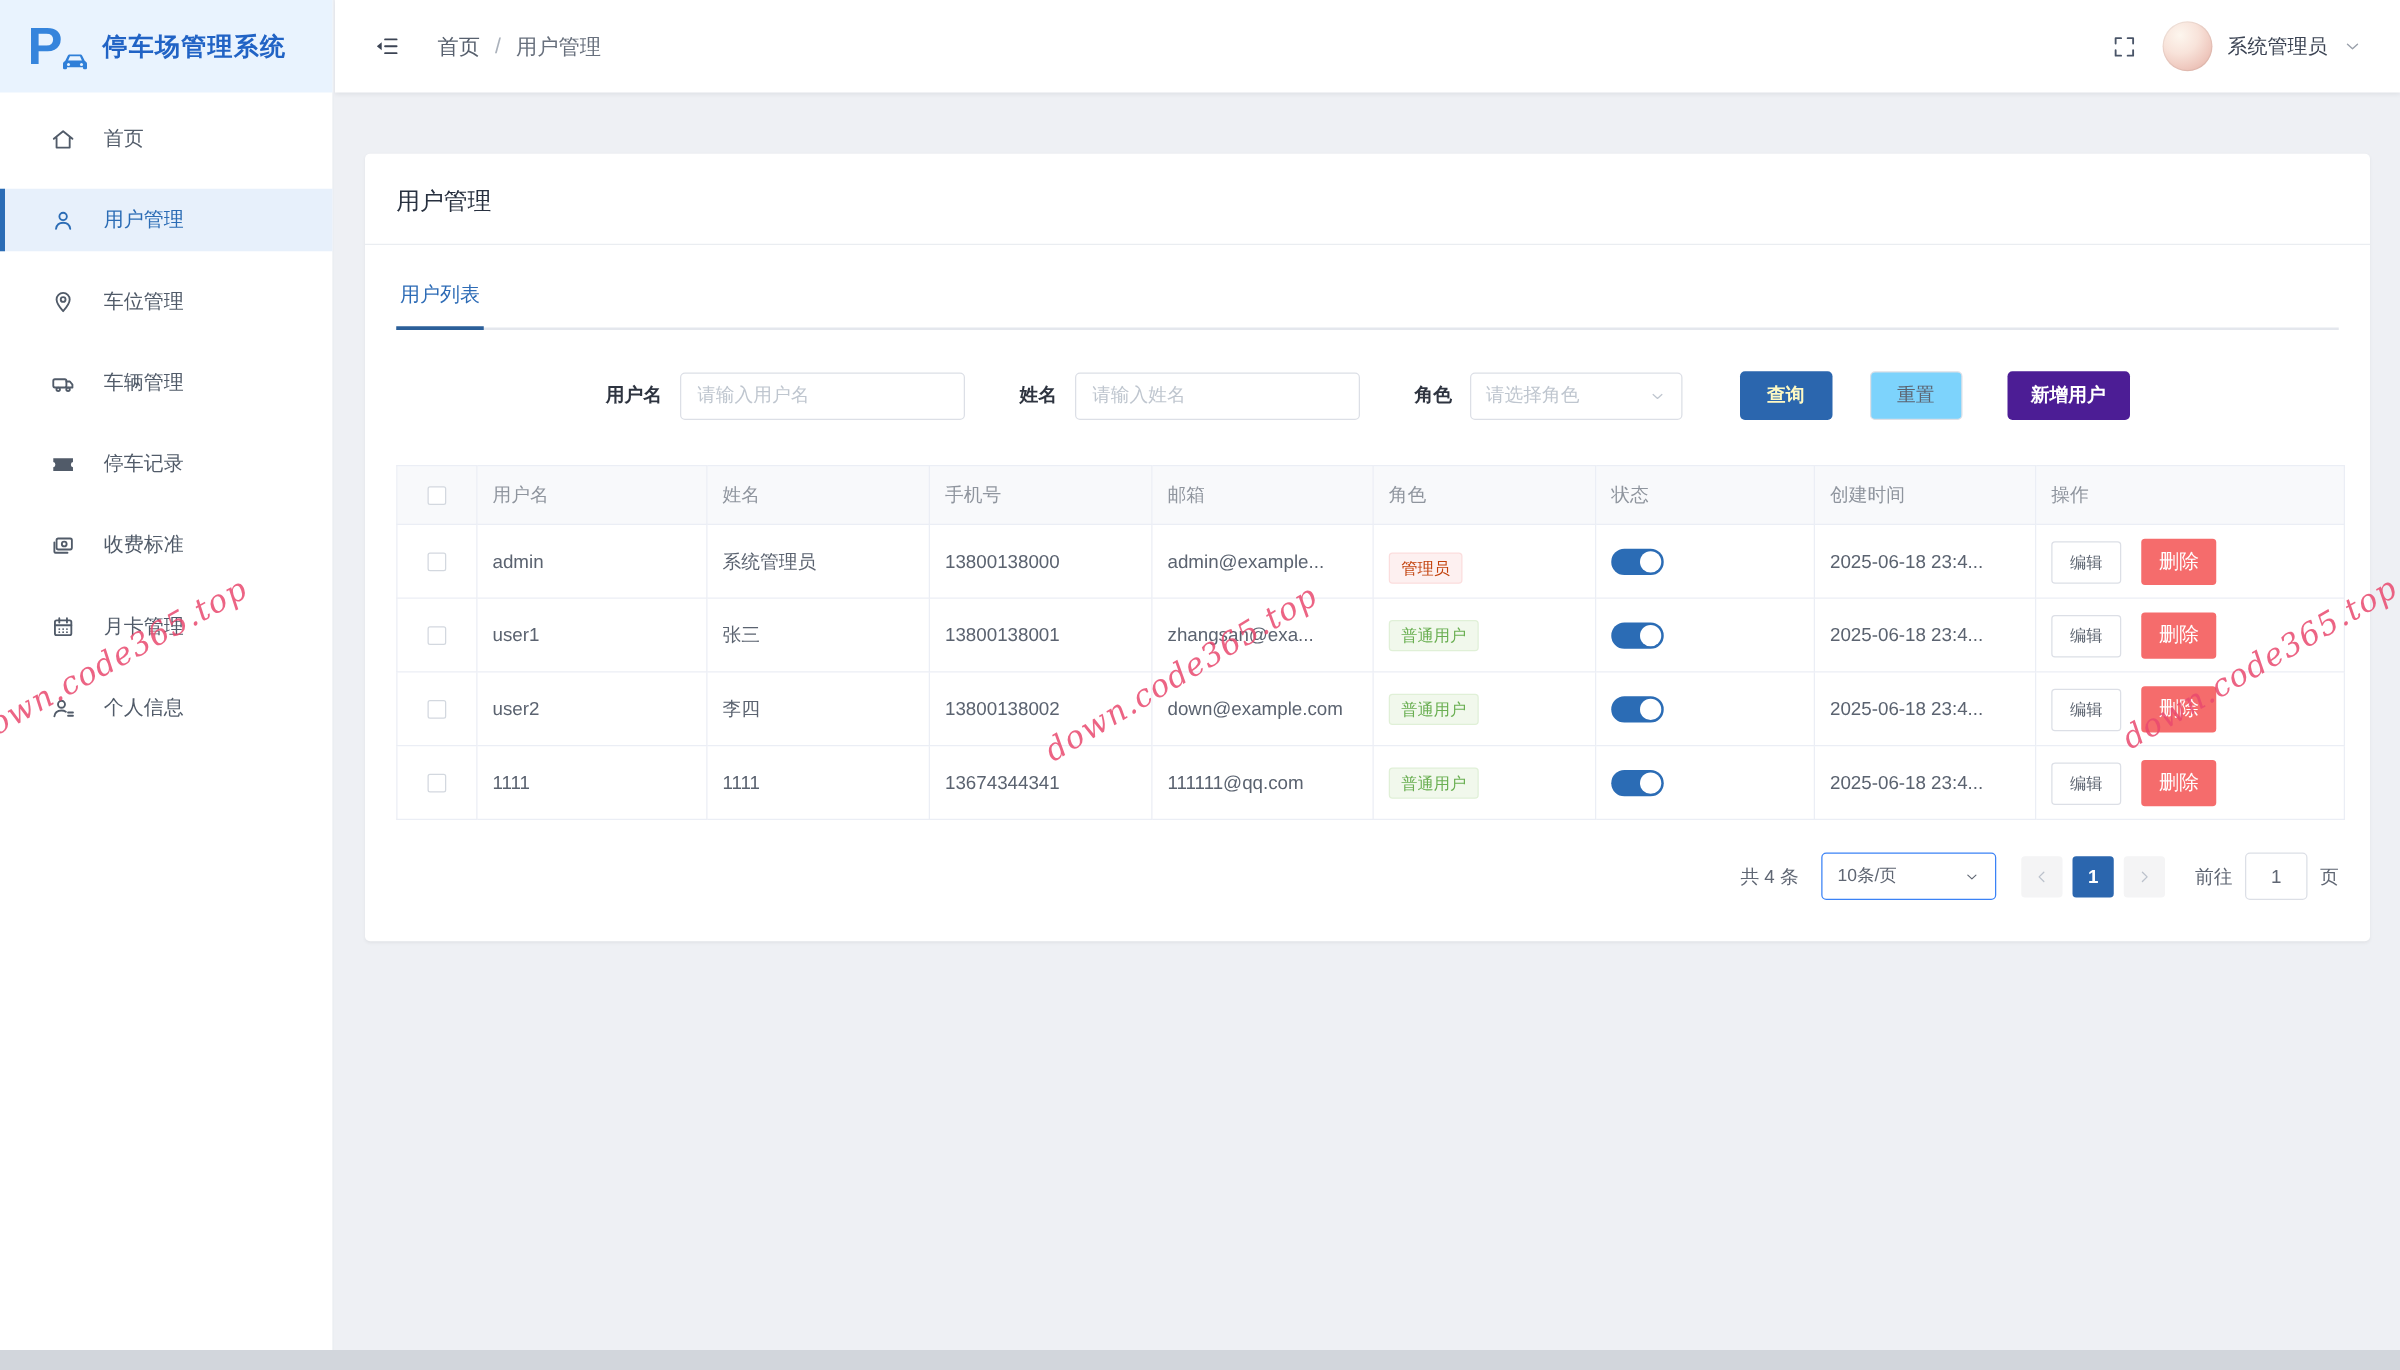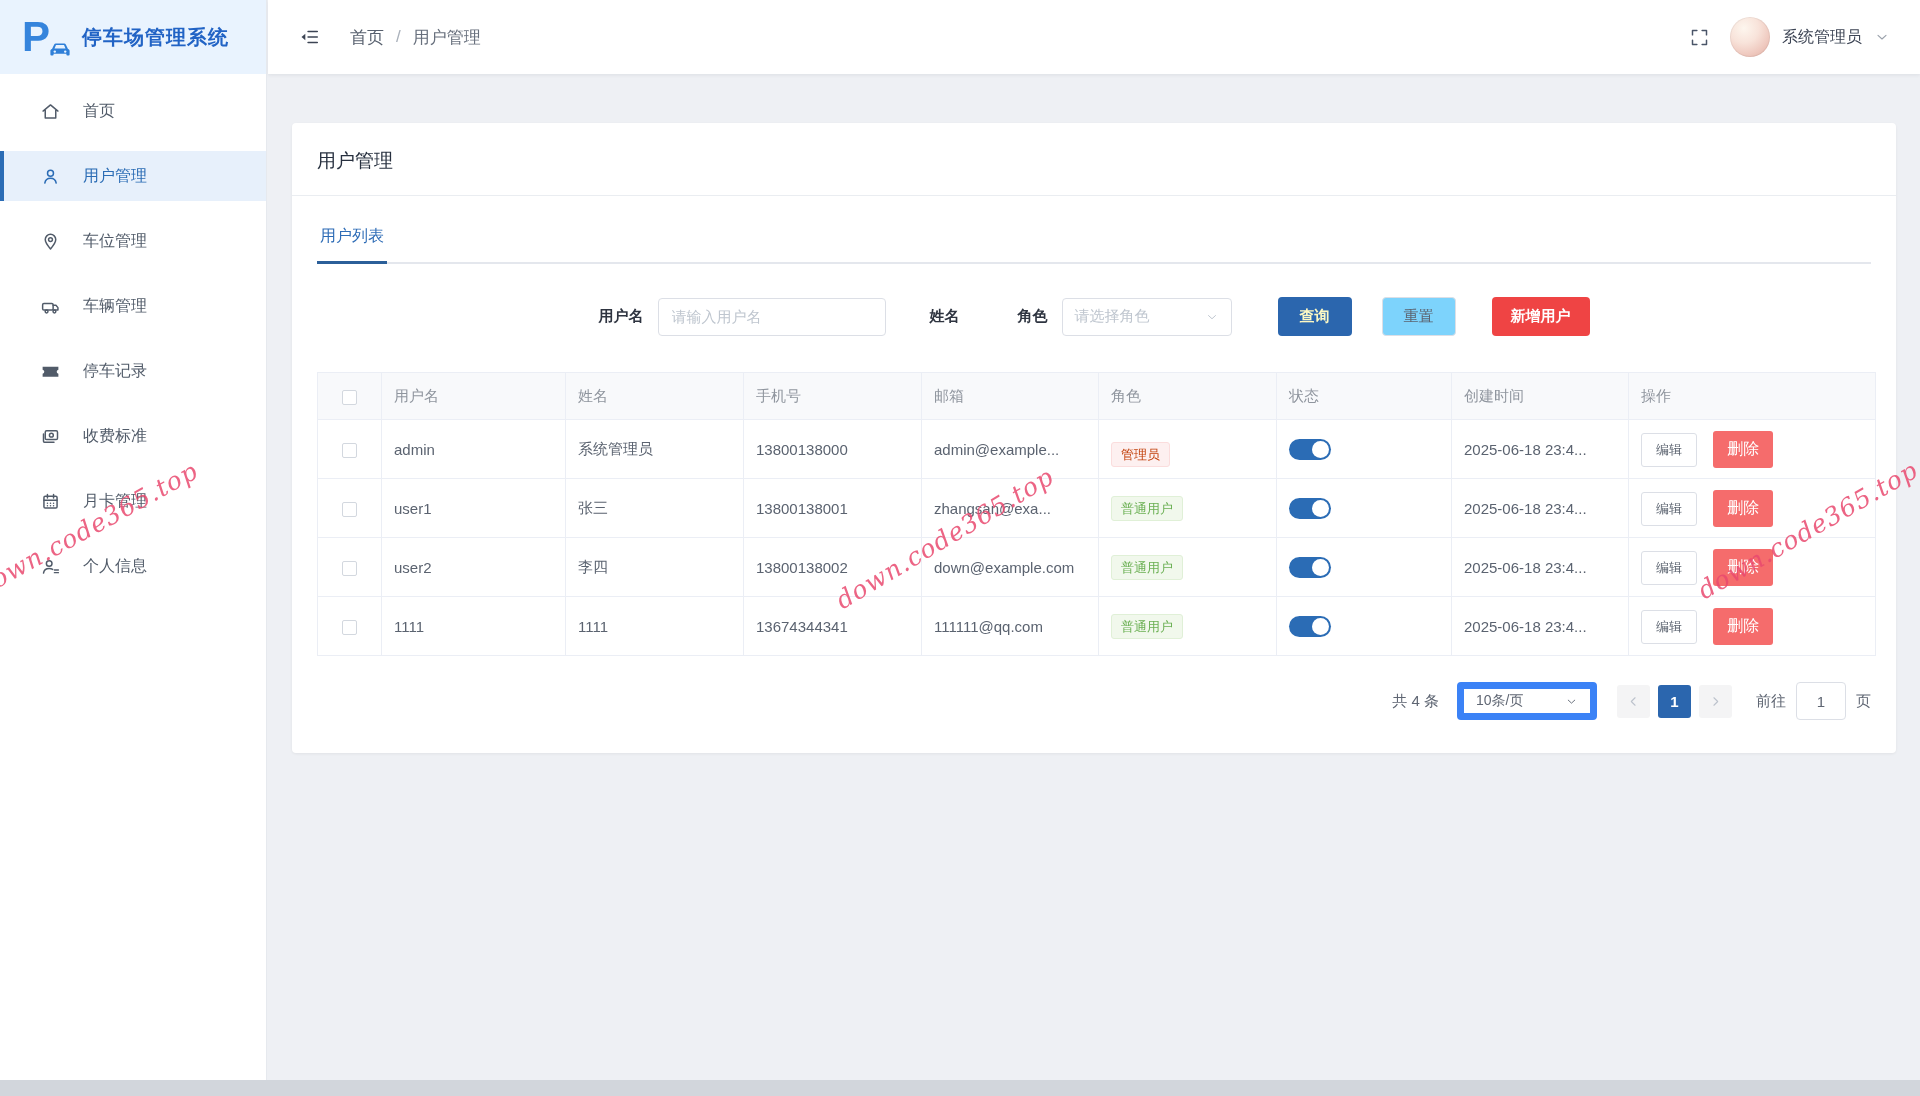--- a/index.html
+++ b/index.html
@@ -94,21 +94,21 @@
     width: 170px; height: 38px; border: 1px solid #dcdfe6; border-radius: 4px;
     display: flex; align-items: center; justify-content: space-between;
     padding: 0 12px; color: #bfc6cf; font-size: 15px; background: #fff; cursor: pointer;
   }
   .btn {
     height: 39px; border-radius: 4px; font-size: 15px; border: none; cursor: pointer;
     display: inline-flex; align-items: center; justify-content: center; font-family: inherit;
   }
   .btn-primary { background: #2b66ae; color: #fef9c3; width: 74px; margin-left: 2px; font-weight: bold; }
   .btn-plain { background: #7dd3fc; border: 1px solid #dcdfe6; color: #5c6470; width: 74px; margin-left: 30px; }
-  .btn-success { background: #ef4444; color: #fff; width: 98px; margin-left: 36px; font-weight: bold; }
+  .btn-success { background: #4c1d95; color: #fff; width: 98px; margin-left: 36px; font-weight: bold; }
 
   
   .table-wrap { margin: 36px 25px 0; }
   table { width: 100%; border-collapse: collapse; font-size: 15px; color: #5b6370; table-layout: fixed; }
   th {
     background: #f8f9fb; color: #8f959e; font-weight: normal; height: 47px;
     text-align: left; padding-left: 12px; border: 1px solid #ebeef5;
   }
   td { height: 59px; padding-left: 12px; border: 1px solid #ebeef5; background: #fff; }
   .col-check { text-align: center; padding-left: 0; }
@@ -135,21 +135,21 @@
     padding: 8px 14px; font-size: 16px; border: none; border-radius: 3px;
     background: #f56c6c; color: #fff; margin-left: 12px; cursor: pointer; font-family: inherit;
   }
 
   
   .pagination {
     margin: 26px 25px 0; display: flex; align-items: center; justify-content: flex-end;
     font-size: 15px; color: #5f6673;
   }
   .pg-select {
-    width: 140px; height: 38px; border: 7px solid #3b82f6; border-radius: 4px; margin-left: 18px;
+    width: 140px; height: 38px; border: 1px solid #3b82f6; border-radius: 4px; margin-left: 18px;
     display: flex; align-items: center; justify-content: space-between; padding: 0 12px;
     color: #5f6673; font-size: 14px; background: #fff; cursor: pointer;
   }
   .pg-btn {
     width: 33px; height: 33px; background: #f4f4f5; border-radius: 3px;
     display: flex; align-items: center; justify-content: center; margin-left: 20px;
     color: #bcc2cc; cursor: pointer;
   }
   .pg-btn.next { margin-left: 8px; }
   .pg-page {
@@ -310,20 +310,21 @@
       <span class="tab">用户列表</span>
     </div>
 
     <div class="filter-row">
       <div class="f-group">
         <span class="f-label">用户名</span>
         <input class="f-input" placeholder="请输入用户名" style="">
       </div>
       <div class="f-group">
         <span class="f-label">姓名</span>
+        <input class="f-input" placeholder="请输入姓名" style="">
       </div>
       <div class="f-group" style="margin-right:0;">
         <span class="f-label">角色</span>
         <div class="f-select">
           <span>请选择角色</span>
           <span>
             <svg width="14" height="14" viewBox="0 0 24 24">
                 <path class="stroke-ic" stroke="#c0c4cc" stroke-width="2" d="M6 9.5l6 5.5 6-5.5"></path>
               </svg>
           </span>

